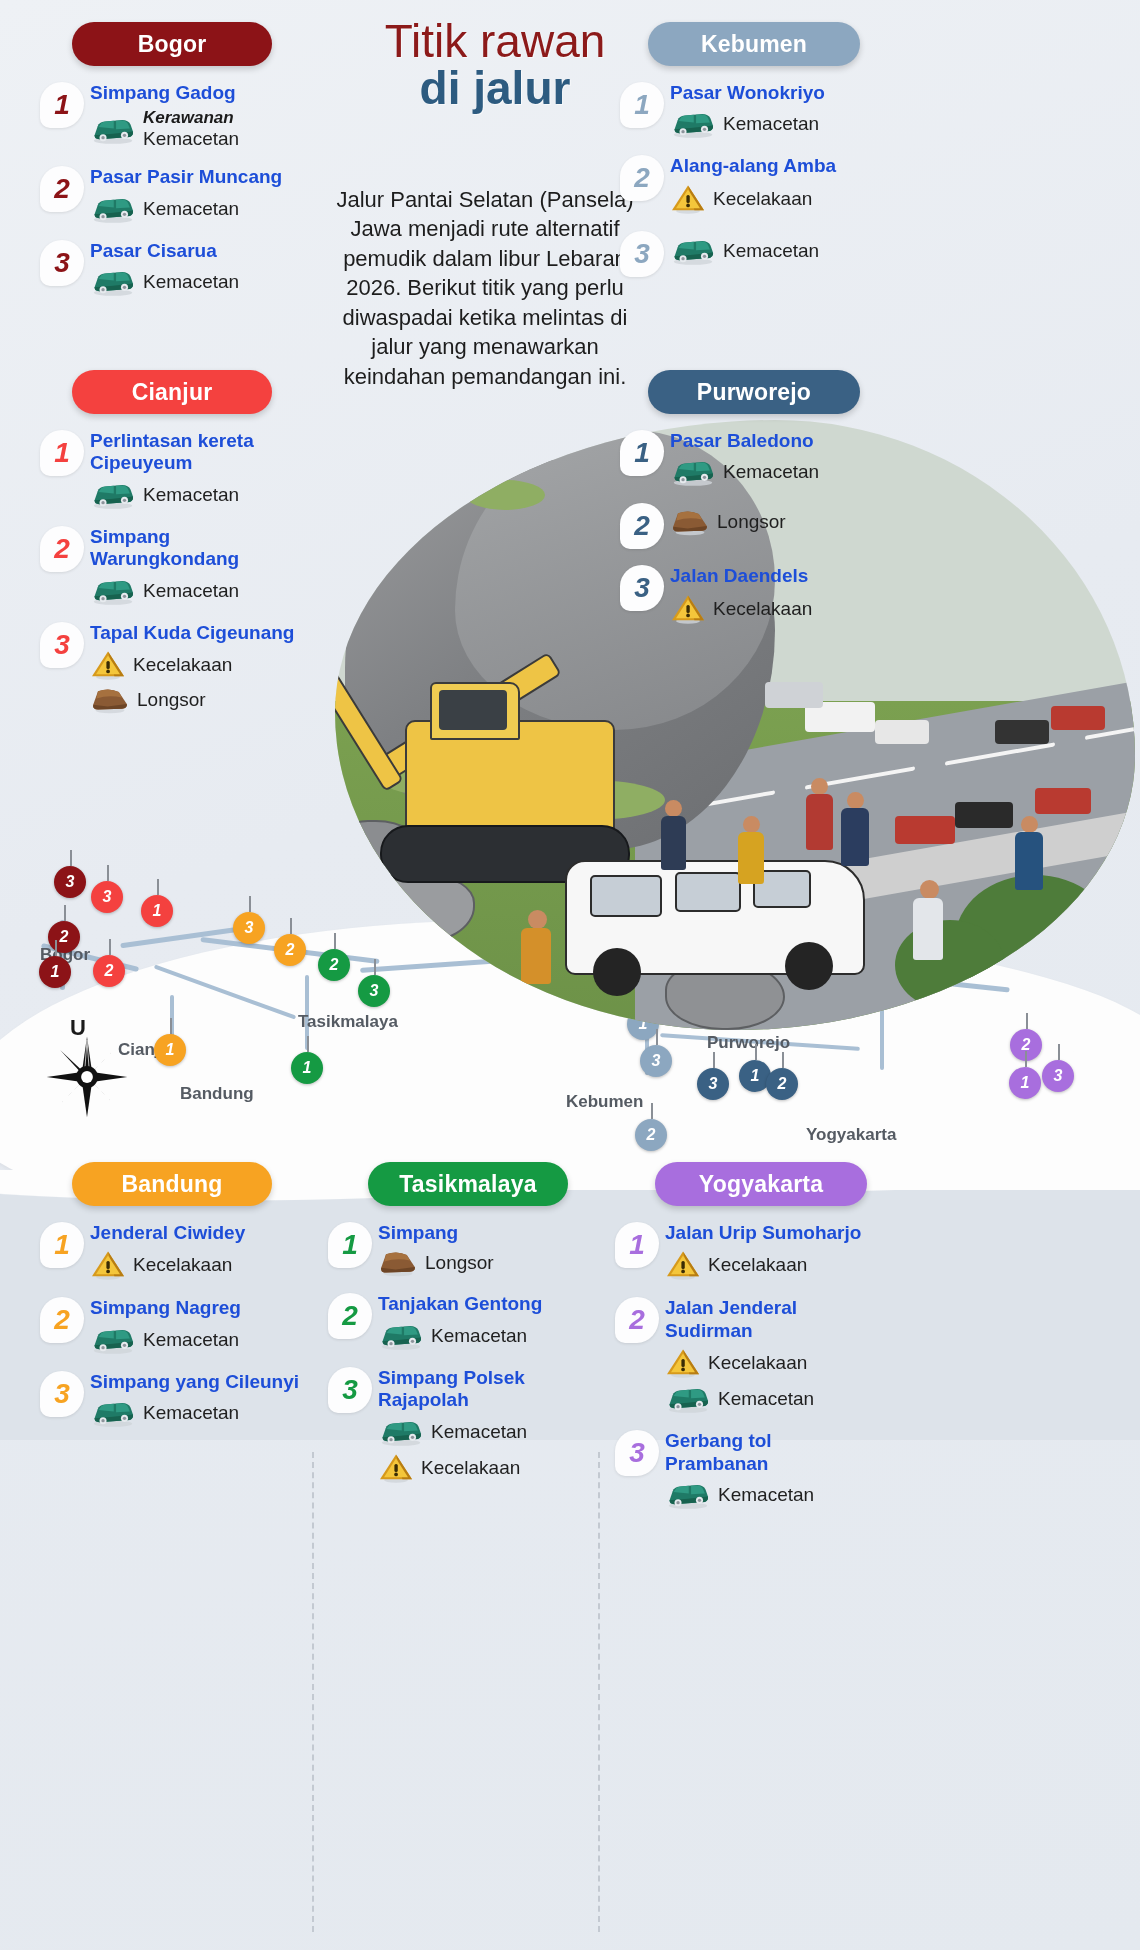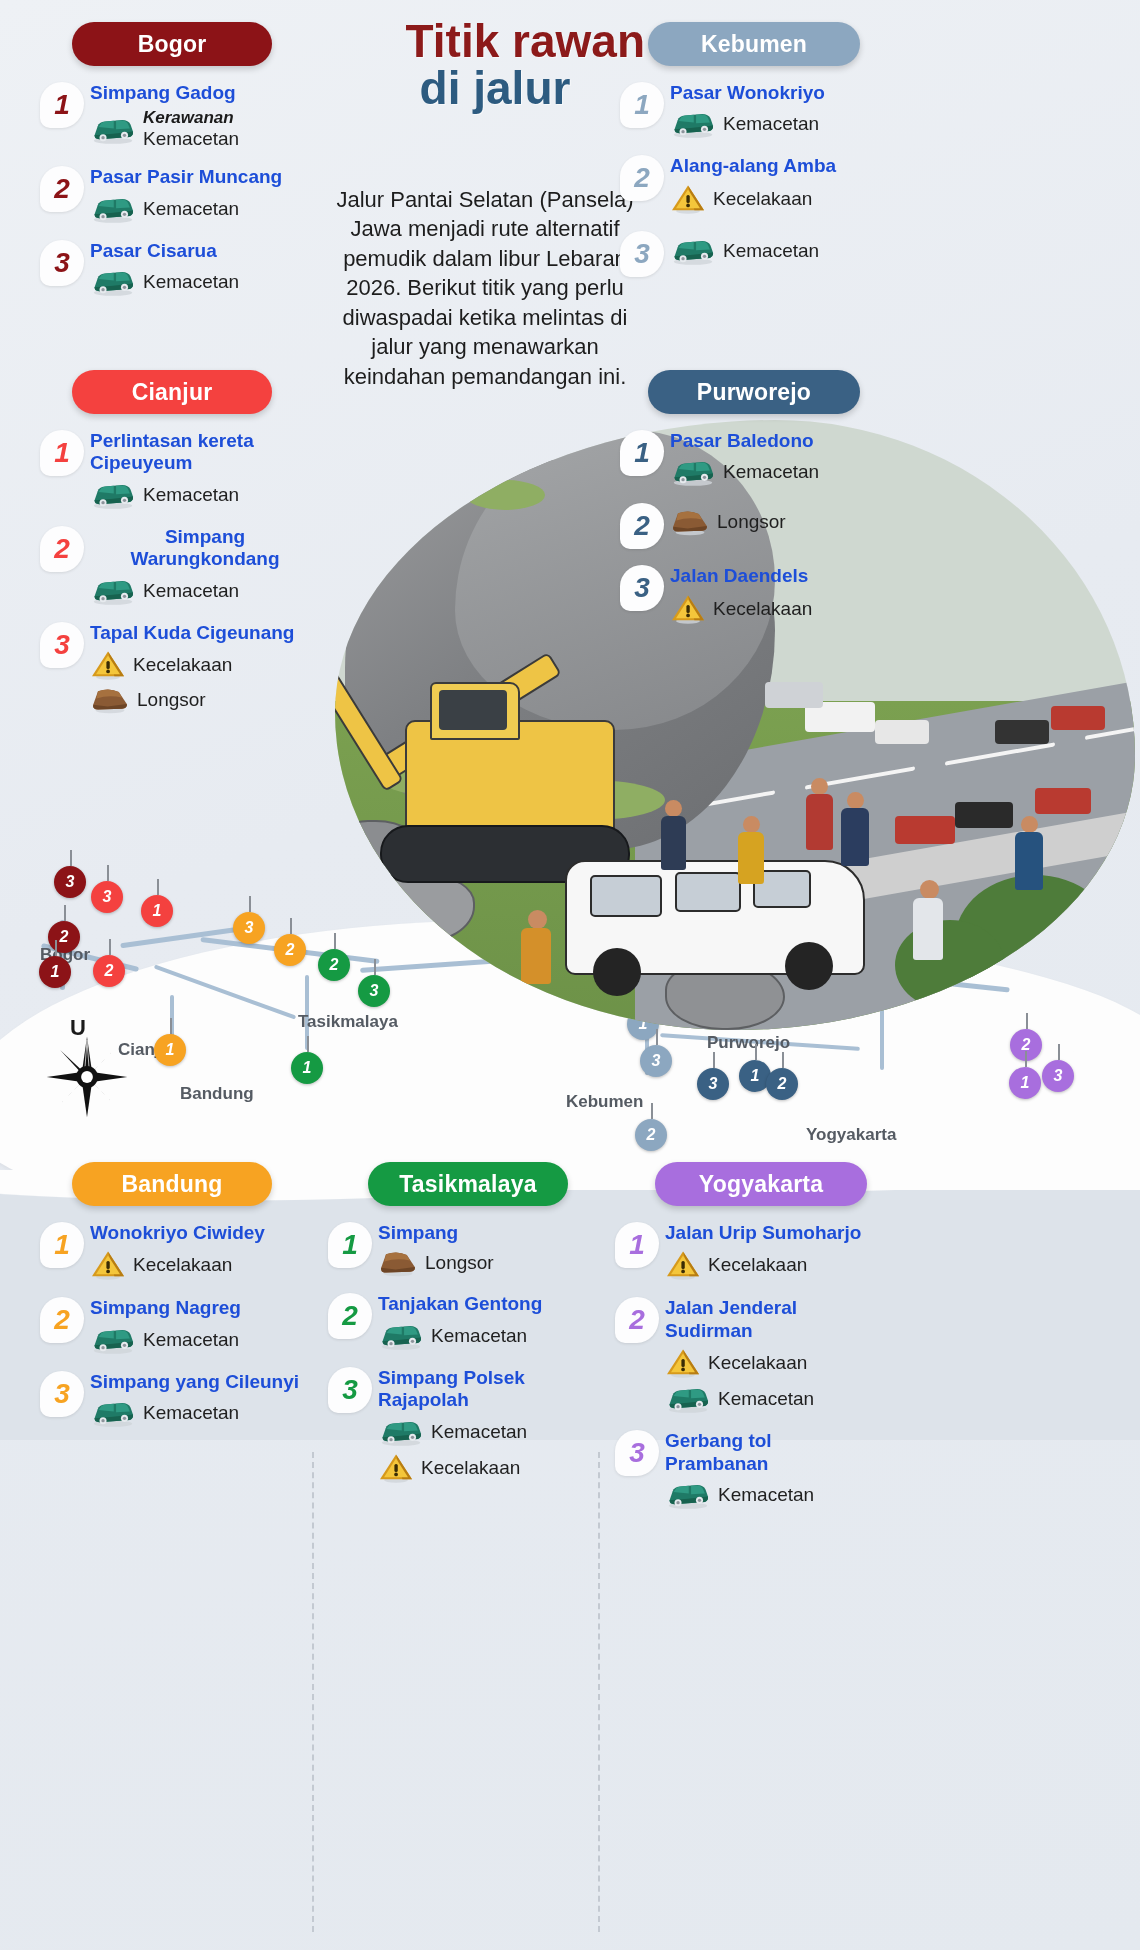--- a/index.html
+++ b/index.html
@@ -175,22 +175,22 @@
   .haz-stack { margin-left:7px; }
 
   
   .ico { flex:0 0 auto; width:46px; height:30px; position:relative; }
   .car-ico { width:46px; height:30px; }
   .warn-ico { width:36px; height:32px; }
   .land-ico { width:40px; height:28px; }
 
   
   .title { position:absolute; text-align:center; }
-  .t1 { font-size:46px; font-weight:bold; color:#8c1a1a; line-height:1.02;
-        text-shadow: 1px 1px 0 rgba(255,255,255,.6); text-align: right; }
+  .t1 { font-size:46px; font-weight:normal; color:#8c1a1a; line-height:1.02;
+        text-shadow: 1px 1px 0 rgba(255,255,255,.6); }
   .t2 { font-size:46px; font-weight:bold; color:#2d5b80; line-height:1.02;
         text-shadow: 1px 1px 0 rgba(255,255,255,.6); }
   .lead { position:absolute; text-align:center; font-size:22px; color:#1d1d1d;
           line-height:1.34; }
 
   .vdivider {
     position:absolute; width:0; border-left:2px dashed #c3c9d1;
   }
 </style>
 </head>
@@ -436,21 +436,21 @@
       <circle cx="45" cy="26" r="4.6" fill="#e6eaee"></circle>
                   <circle cx="45" cy="26" r="2.2" fill="#8d949b"></circle>
     </svg></span>
                  <span class="haz-label">Kemacetan</span>
             </div>
                </div>
              </div>
         <div class="row" style="margin-bottom:14px;">
                <div class="badge" style="color:#f4413f;">2</div>
                <div class="rowbody">
-                 <div class="place" style="max-width:230px;text-align:center;">Simpang Warungkondang</div>
+                 <div class="place" style="max-width:230px;">Simpang Warungkondang</div>
                  <div class="haz">
               <span class="ico car-ico">
     <svg viewBox="0 0 60 38" width="46" height="30">
       <ellipse cx="30" cy="33" rx="25" ry="4" fill="#cfd4da" opacity=".8"></ellipse>
       <path d="M6 26 L10 14 Q12 9 19 8 L42 6 Q50 6 53 12 L56 21 Q57 26 52 28 L12 31 Q6 31 6 26Z" fill="#1f7a66"></path>
       <path d="M11 15 L15 10 Q17 8 21 8 L31 7 L31 17 Z" fill="#2f9a83"></path>
       <path d="M34 7 L43 6.5 Q48 7 50 12 L52 17 L34 18 Z" fill="#2f9a83"></path>
       <path d="M6 26 Q6 31 12 31 L52 28 Q57 26 56 21 L30 24 Z" fill="#17624f"></path>
       <circle cx="17" cy="29" r="4.6" fill="#e6eaee"></circle>
                   <circle cx="17" cy="29" r="2.2" fill="#8d949b"></circle>
@@ -613,21 +613,21 @@
                </div>
              </div>
       </div>
       <div class="sect" style="left: 40px; top: 1162px; width: 280px;">
         <div class="pill" style="position:relative;left:32px;width:200px;background:#f7a322;margin-bottom:14px;">
                  <span>Bandung</span>
               </div>
         <div class="row" style="margin-bottom:14px;">
                <div class="badge" style="color:#f7a322;">1</div>
                <div class="rowbody">
-                 <div class="place" style="max-width:215px;">Wonokriyo Ciwidey</div>
+                 <div class="place" style="max-width:215px;">Jenderal Ciwidey</div>
                  <div class="haz">
               <span class="ico warn-ico">
     <svg viewBox="0 0 44 40" width="36" height="32">
       <ellipse cx="22" cy="35" rx="15" ry="3.5" fill="#cfd4da" opacity=".8"></ellipse>
       <path d="M22 3 L42 34 L2 34 Z" fill="#d79a1c"></path>
       <path d="M22 3 L42 34 L30 34 L22 3Z" fill="#b87d12"></path>
       <path d="M22 8 L37 31.5 L7 31.5 Z" fill="#f4c63b"></path>
       <rect x="20" y="15" width="4.2" height="10" rx="2" fill="#3a2c05"></rect>
       <circle cx="22.1" cy="28" r="2.3" fill="#3a2c05"></circle>
     </svg></span>

